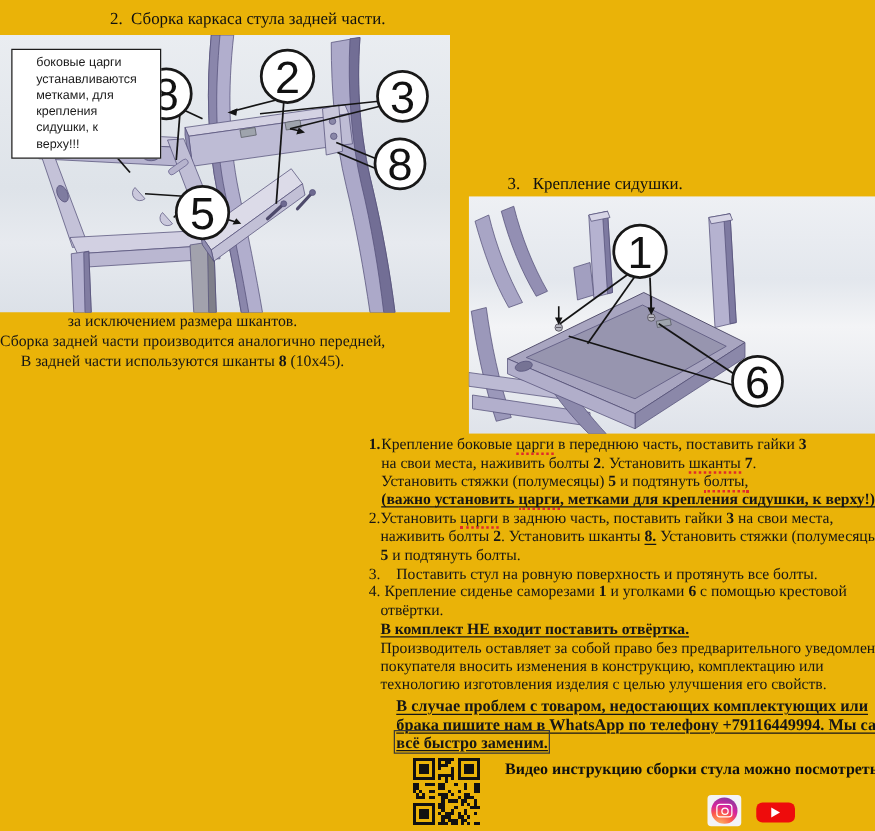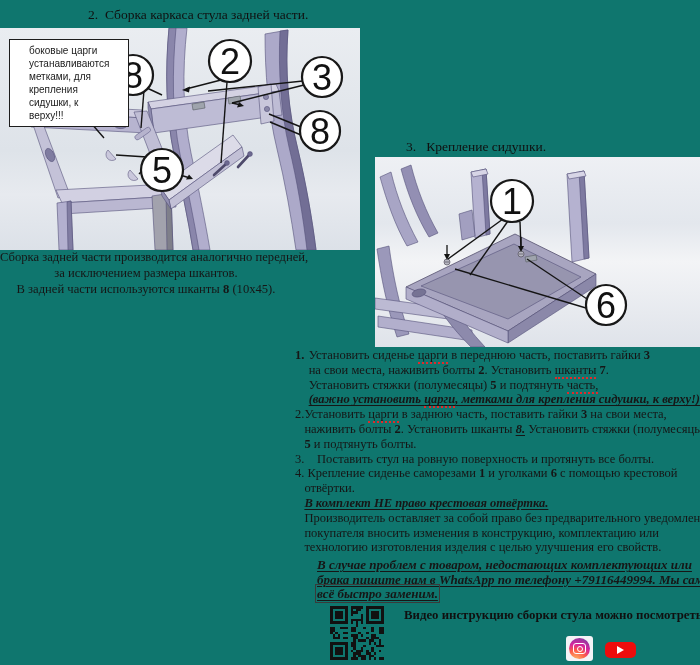--- a/index.html
+++ b/index.html
@@ -1,16 +1,16 @@
 <!DOCTYPE html>
 <html><head>
 <meta charset="utf-8">
 <style>
   html,body{margin:0;padding:0;background:#ffffff;}
-  .page{position:relative;width:700px;height:665px;background:#0f766e;overflow:hidden;
+  .page{position:relative;width:700px;height:665px;background:#eab308;overflow:hidden;
         font-family:"Liberation Serif",serif;color:#161616;}
   .abs{position:absolute;}
   .sec-title{font-size:13.5px;white-space:pre;color:#101010;}
   
   .note-box{left:9px;top:39px;width:80px;background:#ffffff;border:1.5px solid #1d1d1d;
             padding:4px 19px;font-family:"Liberation Sans",sans-serif;font-size:10px;
             line-height:13px;color:#1a1a1a;z-index:5;}
   .caption{left:0;top:249px;width:292px;text-align:center;font-size:12.6px;}
   .caption .ln{height:16px;line-height:16px;white-space:pre;}
   .instr{left:292px;top:348px;width:408px;font-size:12.5px;}
@@ -18,21 +18,21 @@
   .item .num{width:25px;padding-left:3px;box-sizing:border-box;white-space:pre;}
   .item .num.bold{font-weight:700;}
   .lines{flex:1;}
   .ln{height:14.8px;line-height:14.8px;white-space:pre;}
   .warranty{left:317px;top:558px;width:380px;font-size:13px;}
   .warranty .ln{height:14.6px;line-height:14.6px;}
   .video-text{left:404px;top:607px;width:285px;font-size:12.8px;font-weight:700;color:#101010;}
   .video-text .ln{height:16px;line-height:16px;white-space:pre;}
   
   .f-b{font-weight:700;}
-  .f-u{text-decoration:underline;text-decoration-thickness:1px;text-underline-offset:2px;font-style:italic;}
+  .f-u{text-decoration:underline;text-decoration-thickness:1px;text-underline-offset:2px;}
   .f-q{border-bottom:2px dotted #e02b2b;margin-top:43px;}
   .f-x{outline:1px solid #3a3a3a;outline-offset:1px;}
   
   .ig-tile{left:566px;top:636px;width:27px;height:25px;background:#f3f3f6;border-radius:3px;
            display:flex;align-items:center;justify-content:center;}
   .ig-circle{width:21px;height:21px;border-radius:50%;
              background:radial-gradient(circle at 30% 110%, #fdc468 0%, #fd5949 40%, #d6249f 62%, #7b3fa0 92%);
              display:flex;align-items:center;justify-content:center;}
   .ig-cam{width:11px;height:9px;border:1.2px solid #ffffff;border-radius:3px;
           display:flex;align-items:center;justify-content:center;}
@@ -151,22 +151,22 @@
       <text class="co" x="230" y="46" text-anchor="middle">2</text>
       <text class="co" x="322" y="62" text-anchor="middle">3</text>
       <text class="co" x="320" y="116" text-anchor="middle">8</text>
       <text class="co" x="162" y="155" text-anchor="middle">5</text>
     </g>
   </svg>
 
   <div class="abs note-box">боковые царги устанавливаются метками, для крепления сидушки, к верху!!!</div>
 
   <div class="abs caption">
+    <div class="ln"><span>за исключением размера шкантов.</span></div>
     <div class="ln"><span>Сборка задней части производится аналогично передней,</span></div>
-    <div class="ln"><span>за исключением размера шкантов.</span></div>
     <div class="ln"><span>В задней части используются шканты </span><span class="f-b">8</span><span> (10x45).</span></div>
   </div>
 
   <div class="abs sec-title" style="left:406px;top:139px;">3.   Крепление сидушки.</div>
 
   <svg class="abs" style="left:375px;top:157px;" width="325" height="190" viewBox="0 0 325 190">
     <rect width="325" height="190" fill="url(#g2)"></rect>
     <g stroke="#56527a" stroke-width="0.6">
 
       <path d="M5,20 C12,45 20,68 32,89 L43,85 C31,63 22,40 16,15 Z" fill="#a8a5c5"></path>
@@ -222,23 +222,23 @@
       </g>
       <text class="co" x="137" y="57" text-anchor="middle">1</text>
       <text class="co" x="231" y="161" text-anchor="middle">6</text>
     </g>
   </svg>
 
   <div class="abs instr">
     <div class="item">
       <div class="num bold ln">1.</div>
       <div class="lines">
-        <div class="ln"><span>Установить сиденье </span><span class="f-q">царги</span><span> в переднюю часть, поставить гайки </span><span class="f-b">3</span></div>
+        <div class="ln"><span>Крепление боковые </span><span class="f-q">царги</span><span> в переднюю часть, поставить гайки </span><span class="f-b">3</span></div>
         <div class="ln"><span>на свои места, наживить болты </span><span class="f-b">2</span><span>. Установить </span><span class="f-q">шканты</span><span> </span><span class="f-b">7</span><span>.</span></div>
-        <div class="ln"><span>Установить стяжки (полумесяцы) </span><span class="f-b">5</span><span> и подтянуть </span><span class="f-q">часть,</span></div>
+        <div class="ln"><span>Установить стяжки (полумесяцы) </span><span class="f-b">5</span><span> и подтянуть </span><span class="f-q">болты,</span></div>
         <div class="ln"><span class="f-b f-u">(важно установить </span><span class="f-b f-u f-q">царги</span><span class="f-b f-u">, метками для крепления сидушки, к верху!)</span></div>
       </div>
     </div>
     <div class="item">
       <div class="num ln">2.</div>
       <div class="lines">
         <div class="ln"><span>Установить </span><span class="f-q">царги</span><span> в заднюю часть, поставить гайки </span><span class="f-b">3</span><span> на свои места,</span></div>
         <div class="ln"><span>наживить болты </span><span class="f-b">2</span><span>. Установить шканты </span><span class="f-b f-u">8.</span><span> Установить стяжки (полумесяцы)</span></div>
         <div class="ln"><span class="f-b">5</span><span> и подтянуть болты.</span></div>
       </div>
@@ -247,21 +247,21 @@
       <div class="num ln">3.</div>
       <div class="lines">
         <div class="ln"><span>Поставить стул на ровную поверхность и протянуть все болты.</span></div>
       </div>
     </div>
     <div class="item">
       <div class="num ln">4.</div>
       <div class="lines">
         <div class="ln"><span> Крепление сиденье саморезами </span><span class="f-b">1</span><span> и уголками </span><span class="f-b">6</span><span> с помощью крестовой</span></div>
         <div class="ln"><span>отвёртки.</span></div>
-        <div class="ln"><span class="f-b f-u">В комплект НЕ право крестовая отвёртка.</span></div>
+        <div class="ln"><span class="f-b f-u">В комплект НЕ входит поставить отвёртка.</span></div>
         <div class="ln"><span>Производитель оставляет за собой право без предварительного уведомления</span></div>
         <div class="ln"><span>покупателя вносить изменения в конструкцию, комплектацию или</span></div>
         <div class="ln"><span>технологию изготовления изделия с целью улучшения его свойств.</span></div>
       </div>
     </div>
   </div>
 
   <div class="abs warranty">
     <div class="ln"><span class="f-b f-u">В случае проблем с товаром, недостающих комплектующих или</span></div>
     <div class="ln"><span class="f-b f-u">брака пишите нам в WhatsApp по телефону +79116449994. Мы сами</span></div>

